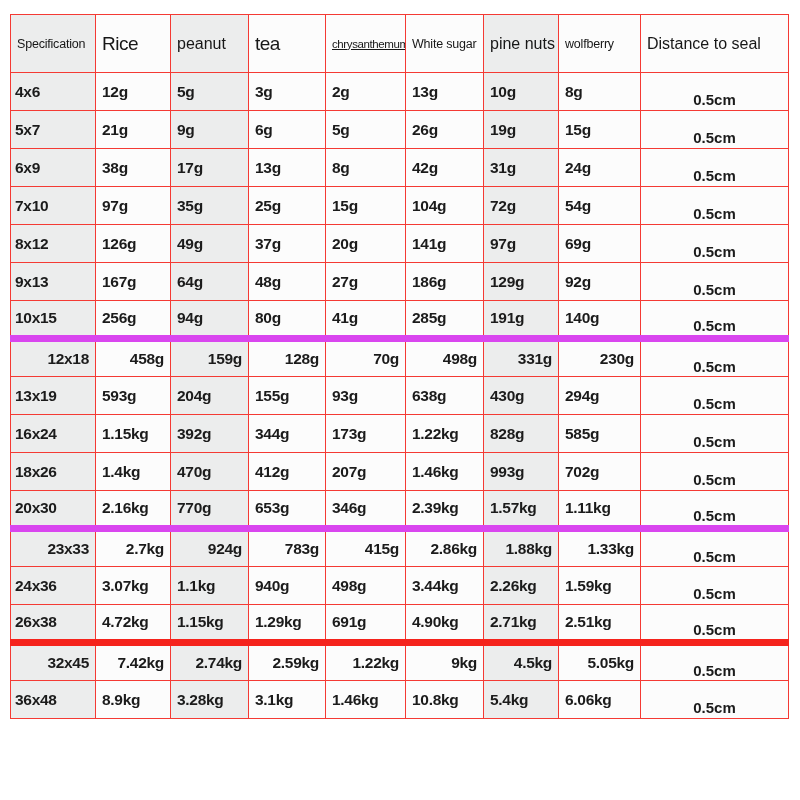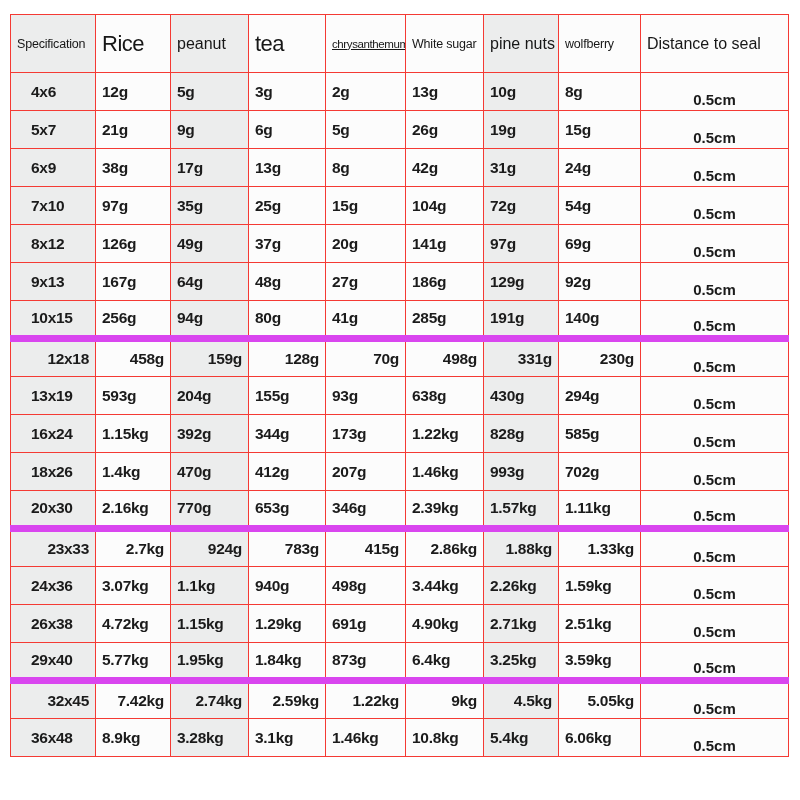--- a/index.html
+++ b/index.html
@@ -60,33 +60,33 @@
 
   
   tr.header-row td {
     height: 58px;
     font-weight: 400;
     color: #171717;
   }
   td.h-small  { font-size: 12.5px; letter-spacing: -0.2px; }
   td.h-xsmall { font-size: 11.5px; letter-spacing: -0.4px; text-decoration: underline; }
   td.h-mid    { font-size: 16px; }
-  td.h-big    { font-size: 22px; letter-spacing: -0.5px; }
+  td.h-big    { font-size: 19px; letter-spacing: -0.5px; }
 
   
   tr.data-row td {
     height: 38px;
     font-size: 15.5px;
     font-weight: bold;
     letter-spacing: -0.3px;
   }
   tr.data-row td.spec-cell {
     font-size: 15.5px;
     font-weight: bold;
-    padding-left: 20px;
+    padding-left: 4px;
   }
   tr.data-row td.seal-cell {
     text-align: center;
     font-size: 15px;
     font-weight: bold;
     letter-spacing: 0px;
     padding-top: 15px;
   }
 
   
@@ -284,31 +284,20 @@
           <td class="spec-cell tint">26x38</td>
           <td class="">4.72kg</td>
           <td class="tint">1.15kg</td>
           <td class="">1.29kg</td>
           <td class="">691g</td>
           <td class="">4.90kg</td>
           <td class="tint">2.71kg</td>
           <td class="">2.51kg</td>
           <td class="seal-cell">0.5cm</td>
         </tr>
-        <tr class="data-row group-end">
-          <td class="spec-cell tint">29x40</td>
-          <td class="">5.77kg</td>
-          <td class="tint">1.95kg</td>
-          <td class="">1.84kg</td>
-          <td class="">873g</td>
-          <td class="">6.4kg</td>
-          <td class="tint">3.25kg</td>
-          <td class="">3.59kg</td>
-          <td class="seal-cell">0.5cm</td>
-        </tr>
         <tr class="data-row group-start">
           <td class="spec-cell tint">32x45</td>
           <td class="">7.42kg</td>
           <td class="tint">2.74kg</td>
           <td class="">2.59kg</td>
           <td class="">1.22kg</td>
           <td class="">9kg</td>
           <td class="tint">4.5kg</td>
           <td class="">5.05kg</td>
           <td class="seal-cell">0.5cm</td>

